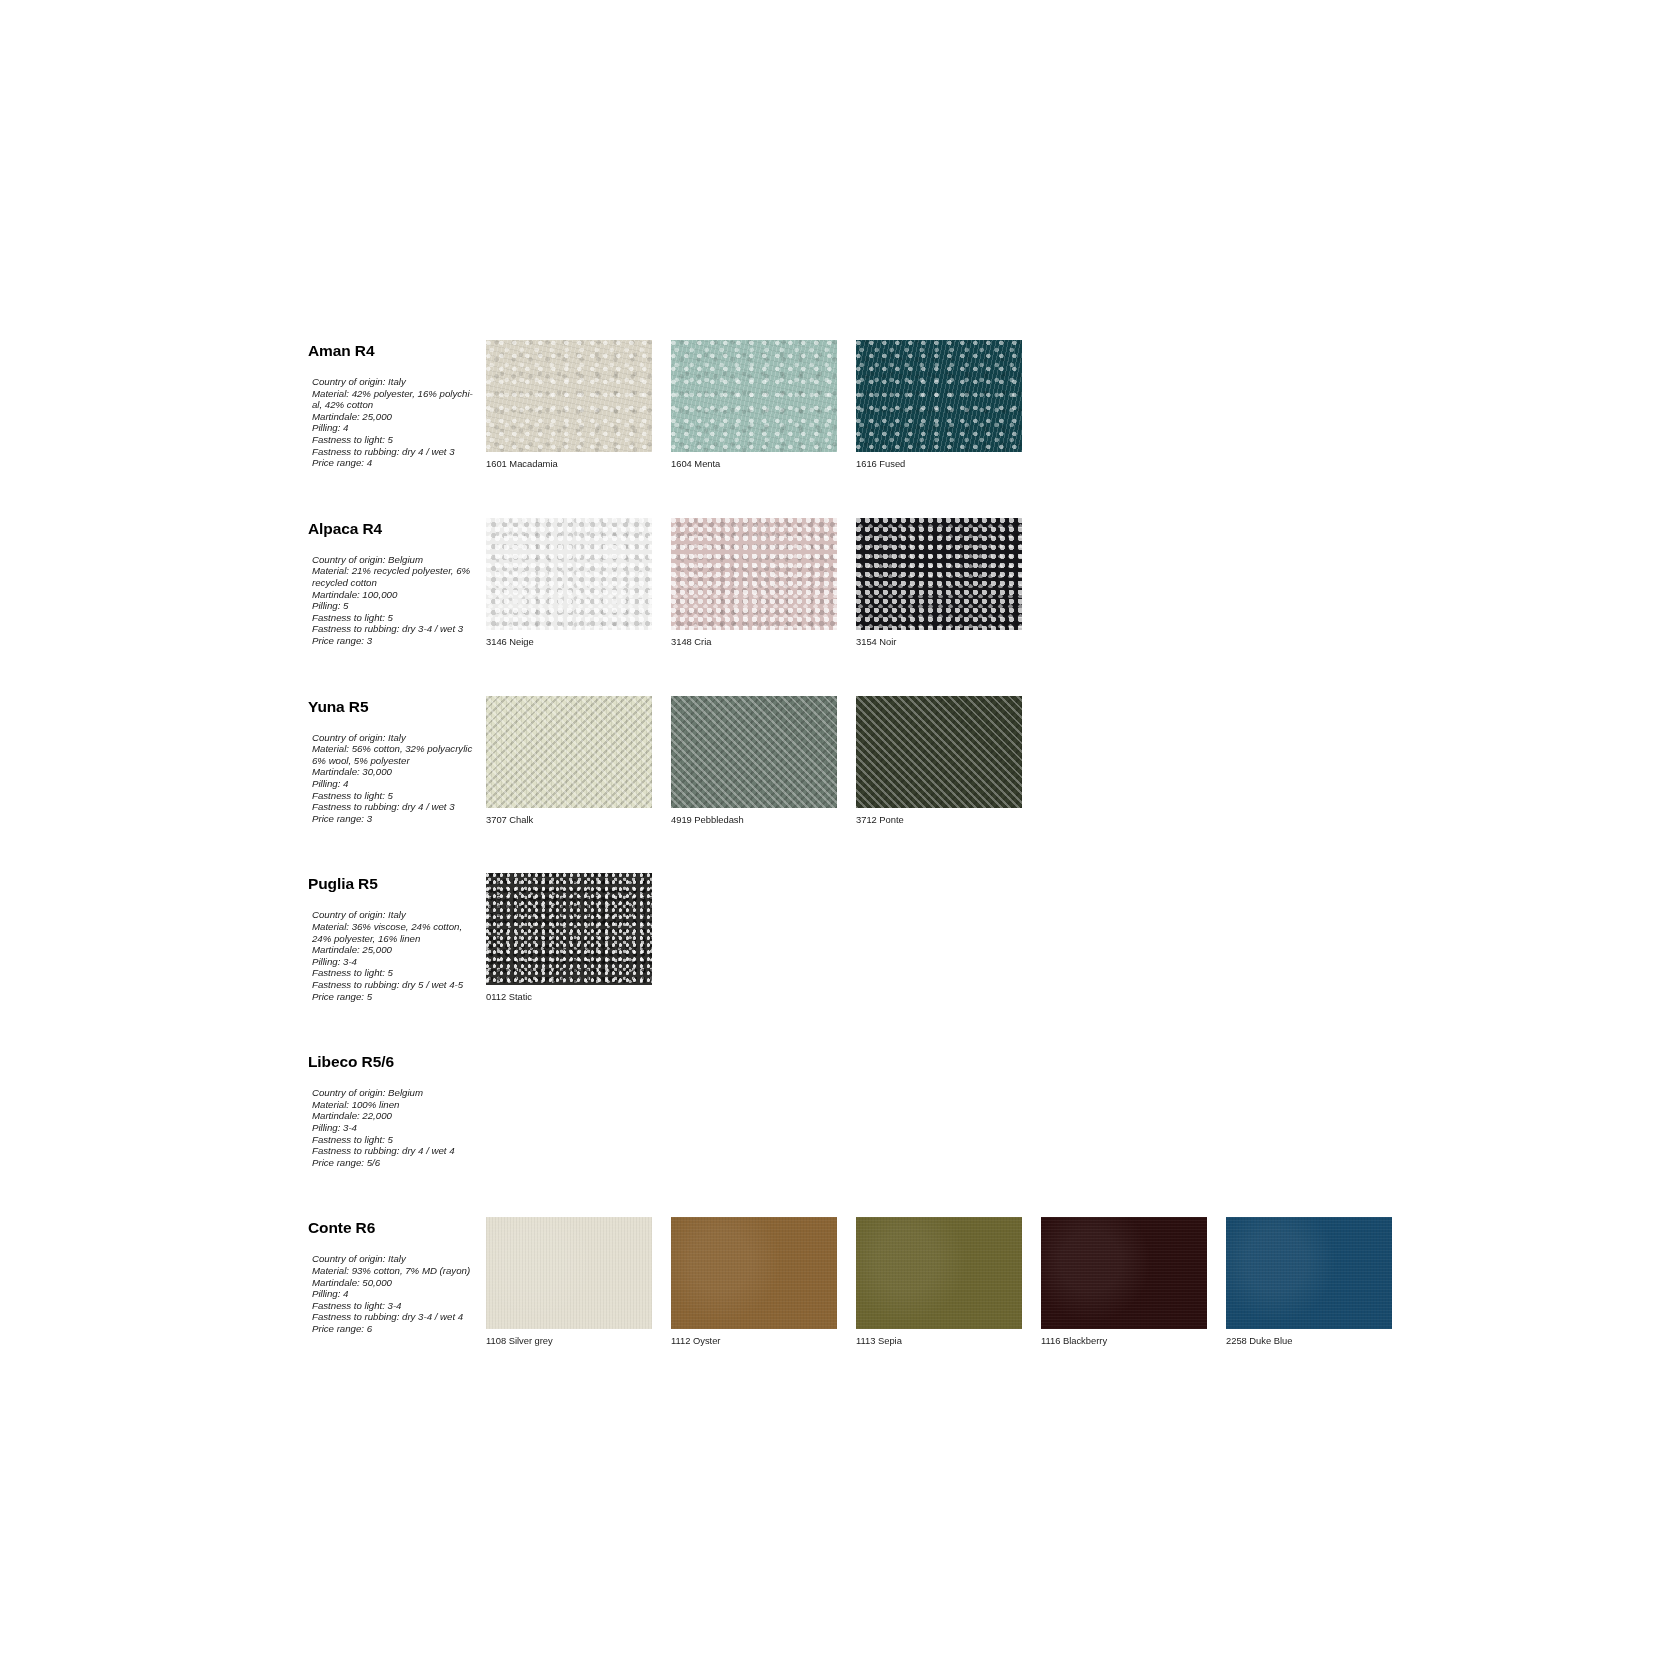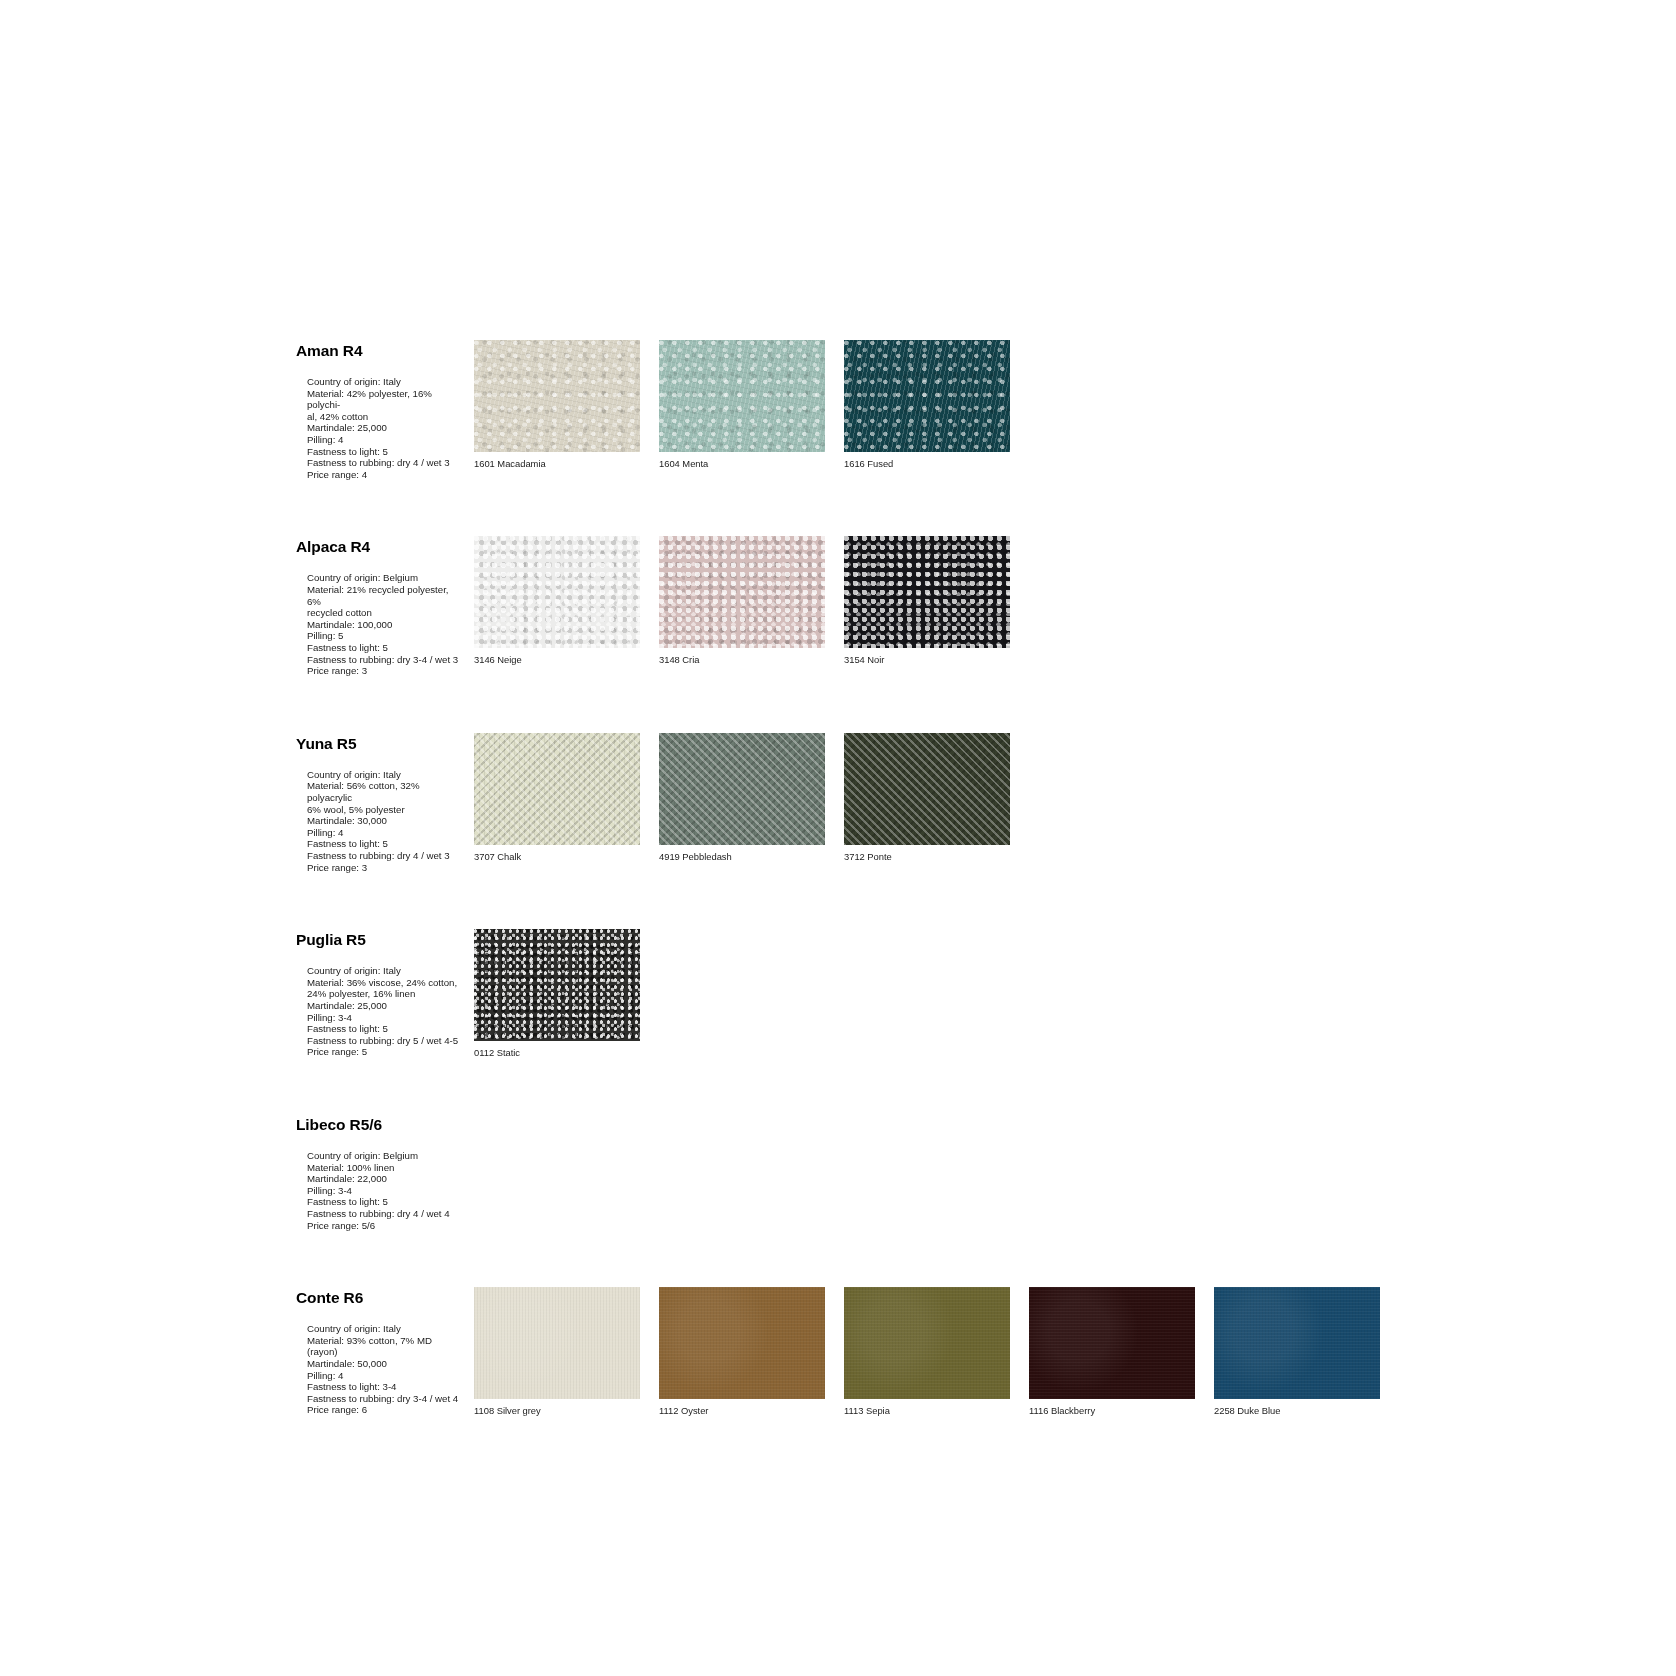--- a/index.html
+++ b/index.html
@@ -19,21 +19,21 @@
 
   #page {
     position: relative;
     width: 1676px;
     height: 1676px;
     background: #ffffff;
   }
 
   #sheet {
     position: absolute;
-    left: 296px;
+    left: 308px;
     top: 340px;
     width: 1120px;
   }
 
   .family {
     display: flex;
     flex-direction: row;
     align-items: flex-start;
     margin-bottom: 45px;
   }
@@ -47,23 +47,24 @@
   .family-name {
     font-size: 15.5px;
     font-weight: bold;
     letter-spacing: -0.1px;
     line-height: 1.1;
     margin: 0 0 17px 0;
     color: #000000;
   }
 
   .spec-list {
-    margin: 11px;
+    margin: 4px;
     padding: 0;
     list-style: none;
+    font-style: italic;
   }
 
   .spec-line {
     font-size: 9.7px;
     line-height: 11.6px;
     color: #1c1c1c;
     letter-spacing: -0.02px;
     white-space: normal;
   }
 

